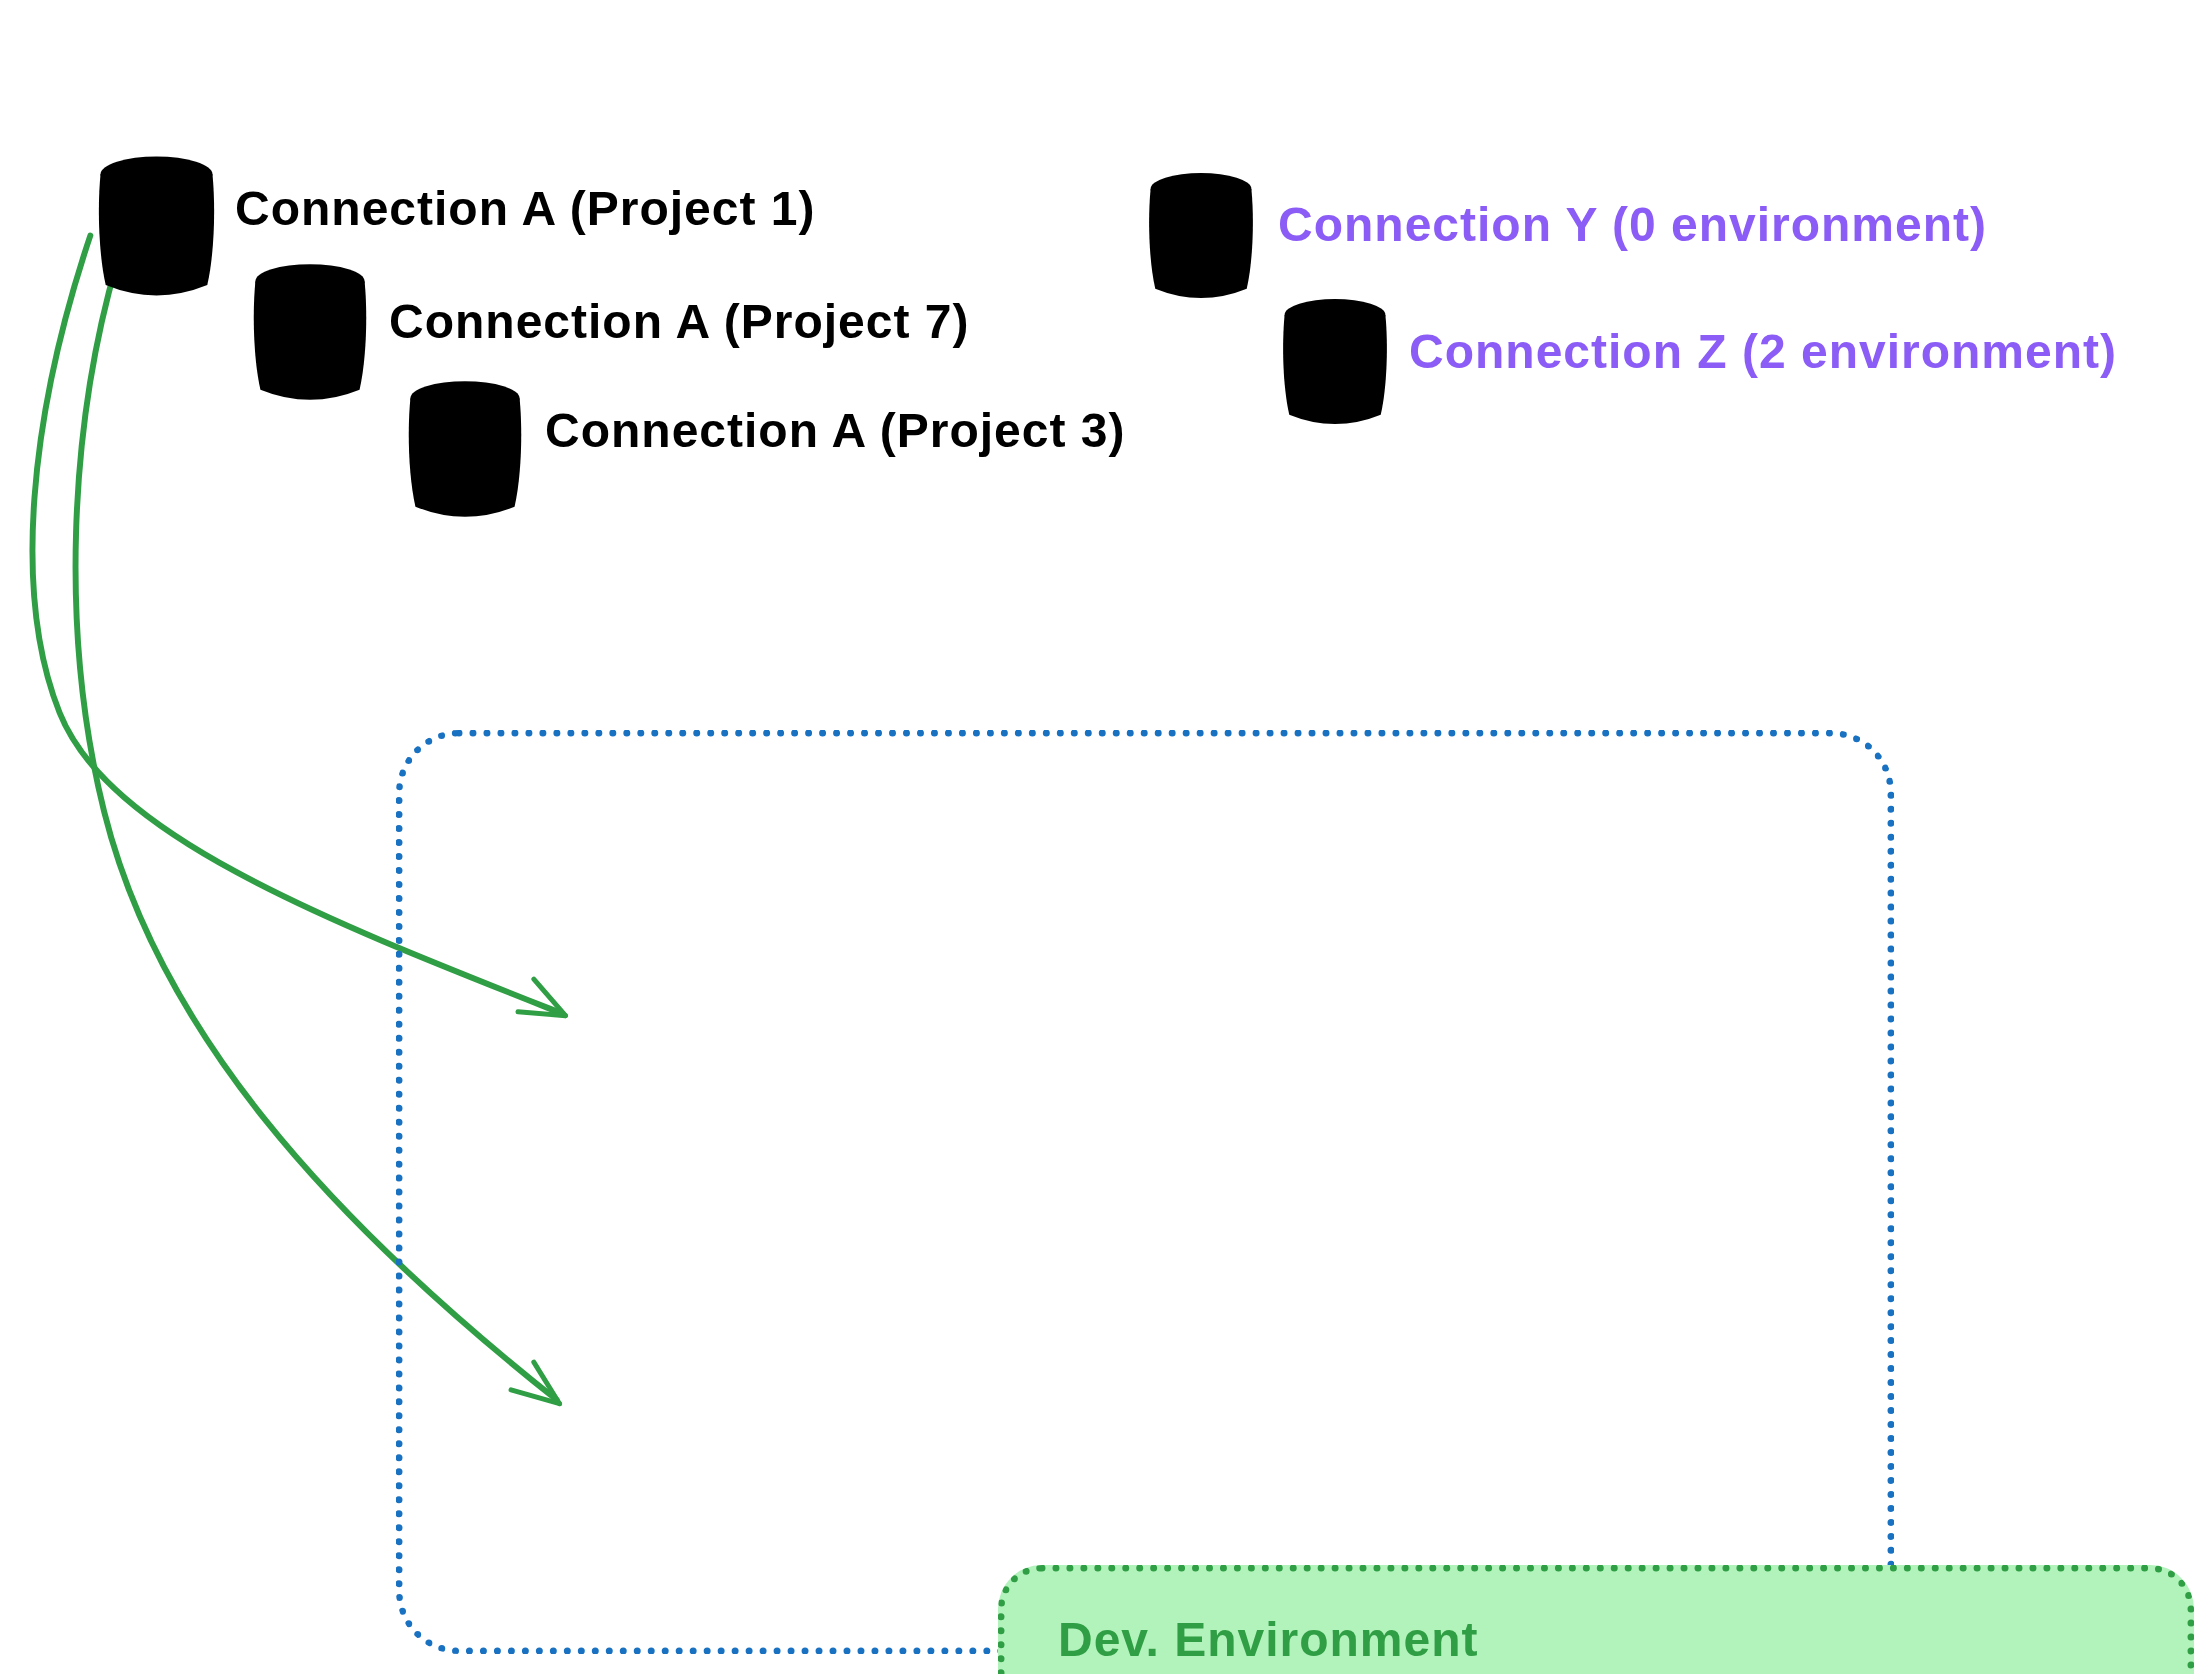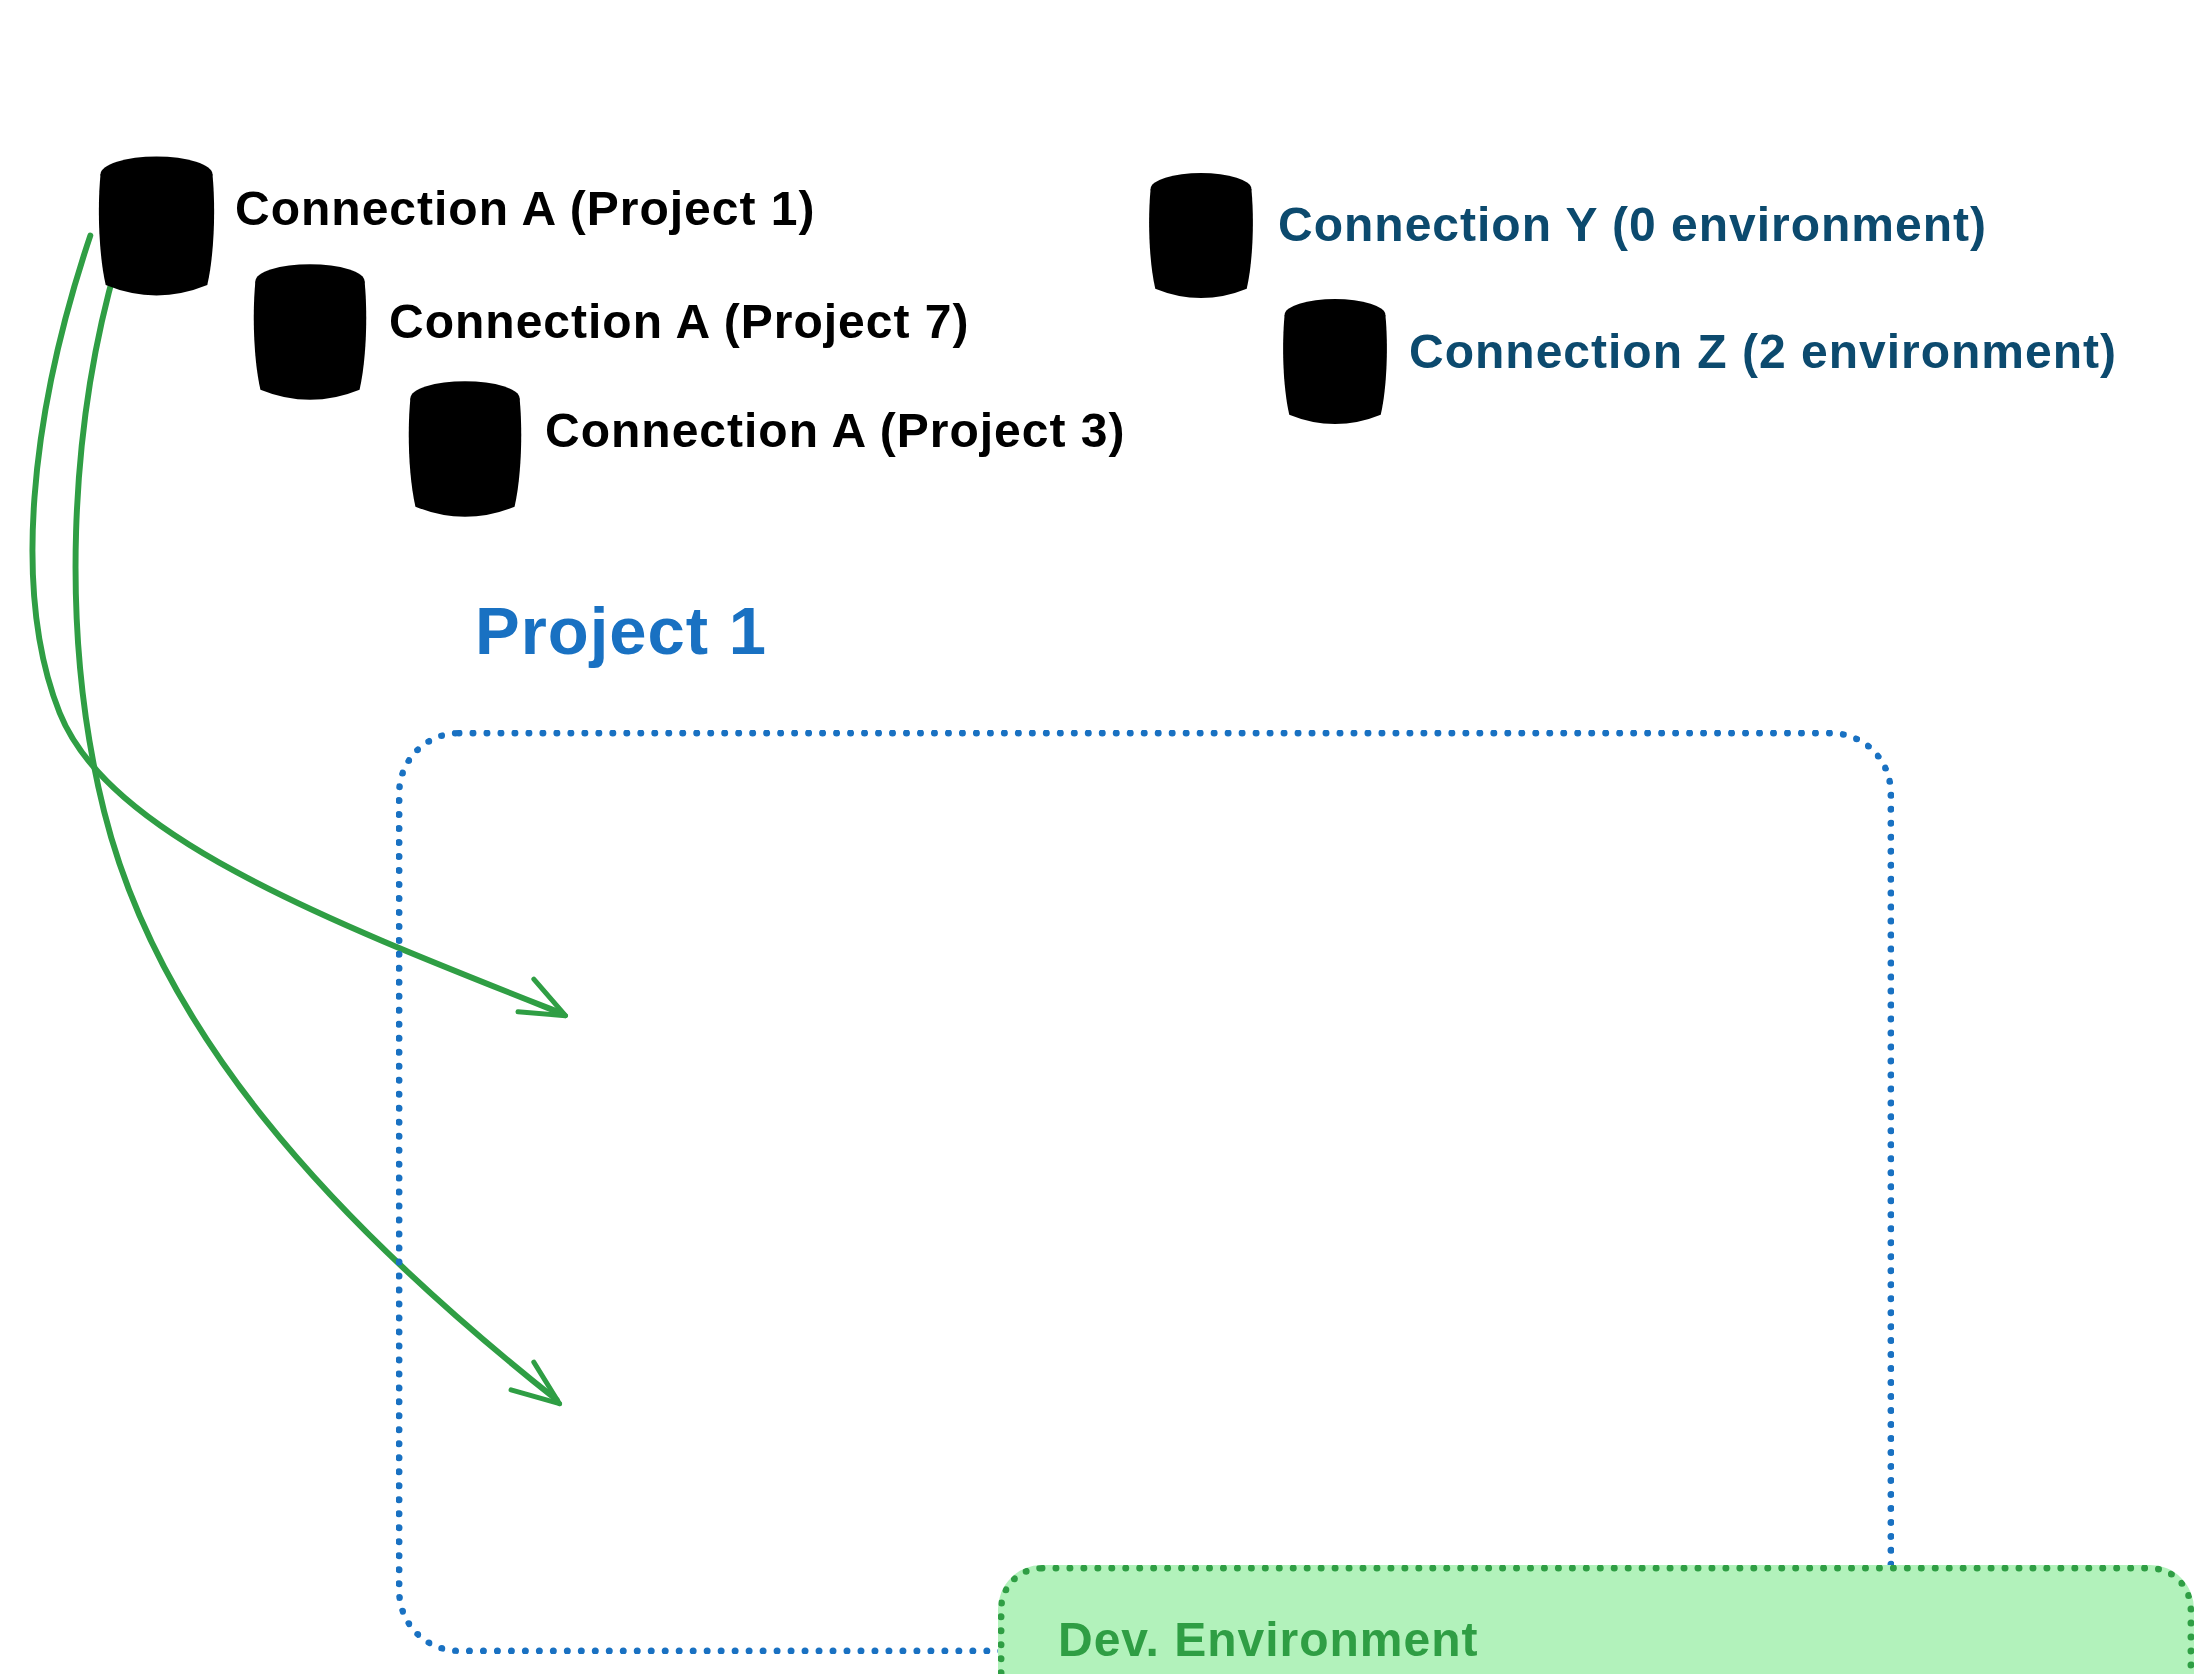--- a/index.html
+++ b/index.html
@@ -11,21 +11,21 @@
     overflow:hidden;
   }
   .abs{position:absolute;}
   .hand{font-weight:700;letter-spacing:1px;}
   .diagram-title{
     left:84px;top:14px;
     font-size:63px;color:#1e1e1e;
   }
   .conn-label{font-size:48px;white-space:nowrap;}
   .conn-label.green{color:#000000;}
-  .conn-label.ink{color:#0c4a6e;}
+  .conn-label.ink{color:#8b5cf6;}
   .project-title{
     left:475px;top:592px;
     font-size:67px;color:#1971c2;
   }
   .project-box{
     left:396px;top:730px;width:1484px;height:910px;
     border:7px dotted #1971c2;border-radius:63px;
     background:transparent;
   }
   .env-box{border-radius:44px;}
@@ -95,21 +95,20 @@
         <use href="#db-icon"></use>
       </svg>
     <div class="abs hand conn-label ink" style="left:1278px;top:197px">Connection Y (0 environment)</div>
 
     <svg class="abs db-gray" style="left:1279px;top:291px" width="112" height="143" viewBox="0 0 113 144">
         <use href="#db-icon"></use>
       </svg>
     <div class="abs hand conn-label ink" style="left:1409px;top:324px">Connection Z (2 environment)</div>
   </div>
 
-  <div class="abs hand project-title">Project 1</div>
 
   <div class="abs project-box">
 
     <div class="abs env-box dev-box">
       <div class="abs hand env-title">Dev. Environment</div>
 
     </div>
 
   </div>
 

